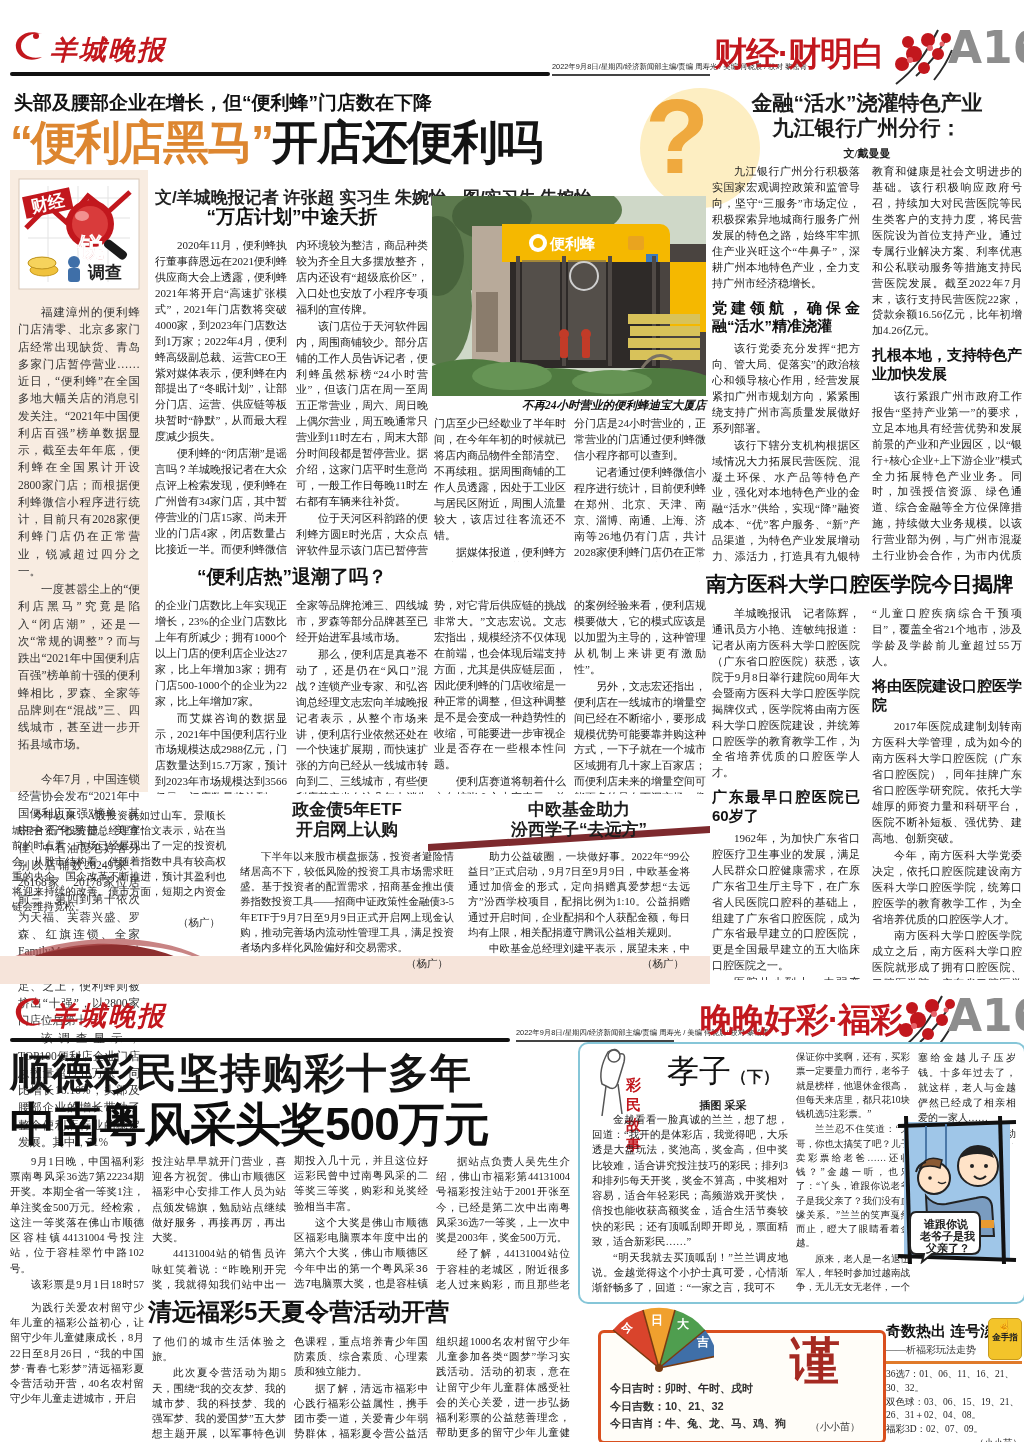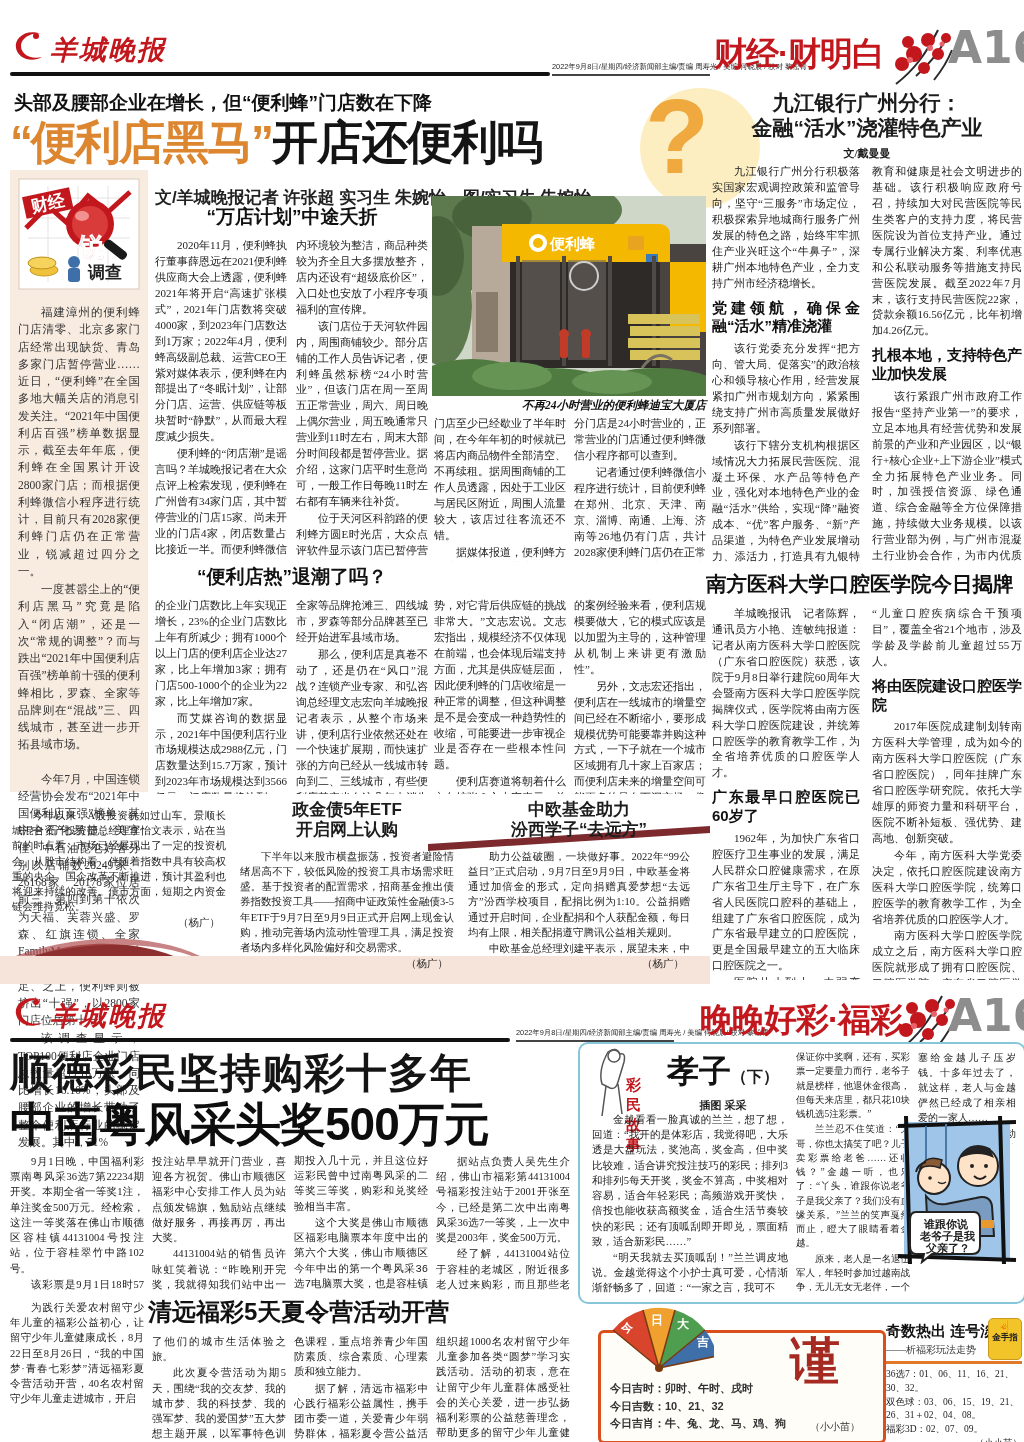--- a/index.html
+++ b/index.html
@@ -236,22 +236,22 @@
         <div>汾西学子“去远方”</div>
     </div>
     <div class="col" style="position:static;margin-top:8px;width:222px;height:108px;font-size:10.5px;">
         <p class="para">助力公益破圈，一块做好事。2022年“99公益日”正式启动，9月7日至9月9日，中欧基金将通过加倍金的形式，定向捐赠真爱梦想“去远方”汾西学校项目，配捐比例为1:10。公益捐赠通过开启时间，企业配捐和个人获配金额，每日均有上限，相关配捐遵守腾讯公益相关规则。</p>
         <p class="para">中欧基金总经理刘建平表示，展望未来，中欧基金将继续聚焦长线投资业绩，同时尽其所能帮助更多弱势群体，以实际行动践行社会责任，助力美好生活。</p>
       </div>
     <span class="sign">（杨广）</span>
   </div>
 
   <div class="abs boxed-title hei" style="left:712px;top:90px;width:310px;font-size:21px;">
-    <div>九江银行广州分行：</div>
-      <div>金融“活水”浇灌特色产业</div>
+    <div>金融“活水”浇灌特色产业</div>
+      <div>九江银行广州分行：</div>
   </div>
   <div class="abs" style="left:712px;top:146px;width:310px;text-align:center;font-size:11px;font-weight:bold;">文/戴曼曼</div>
   <div class="col" style="left:712px;top:164px;width:148px;height:398px;">
     <div>
         <p class="para">九江银行广州分行积极落实国家宏观调控政策和监管导向，坚守“三服务”市场定位，积极探索异地城商行服务广州发展的特色之路，始终牢牢抓住产业兴旺这个“牛鼻子”，深耕广州本地特色产业，全力支持广州市经济稳增长。</p>
       </div>
     <div class="subhead">党建领航，确保金融“活水”精准浇灌</div>
     <div>
         <p class="para">该行党委充分发挥“把方向、管大局、促落实”的政治核心和领导核心作用，经营发展紧扣广州市规划方向，紧紧围绕支持广州市高质量发展做好系列部署。</p>
         <p class="para">该行下辖分支机构根据区域情况大力拓展民营医院、混凝土环保、水产品等特色产业，强化对本地特色产业的金融“活水”供给，实现“降”融资成本、“优”客户服务、“新”产品渠道，为特色产业发展增动力、添活力，打造具有九银特色的业务生态。</p>
@@ -366,21 +366,21 @@
       <path d="M18,40 l-4,30 M30,38 l4,30" stroke="#555" stroke-width="1.5" fill="none"></path>
       <g font-family="serif" font-size="15" font-weight="bold" fill="#c2171d">
         <text x="38" y="44">彩</text>
           <text x="38" y="64">民</text>
           <text x="38" y="84">故</text>
           <text x="38" y="104">事</text>
       </g>
     </svg>
   </div>
   <div class="abs" style="left:648px;top:1050px;width:150px;text-align:center;">
-    <span class="hei" style="font-size:32px;font-weight:700;color:#111;">孝子</span><span class="hei" style="font-size:16px;font-weight:bold;">（下）</span>
+    <span class="hei" style="font-size:32px;font-weight:400;color:#111;">孝子</span><span class="hei" style="font-size:16px;font-weight:bold;">（下）</span>
     <div class="hei" style="font-size:11px;font-weight:bold;margin-top:4px;">插图 采采</div>
   </div>
   <div class="col" style="left:592px;top:1112px;width:196px;height:182px;font-size:10.5px;">
       <p class="para">金越看看一脸真诚的兰兰，想了想，回道：“我开的是体彩店，我觉得吧，大乐透是大盘玩法，奖池高，奖金高，但中奖比较难，适合讲究投注技巧的彩民；排列3和排列5每天开奖，奖金不算高，中奖相对容易，适合年轻彩民；高频游戏开奖快，倍投也能收获高额奖金，适合生活节奏较快的彩民；还有顶呱刮即开即兑，票面精致，适合新彩民……”</p>
       <p class="para">“明天我就去买顶呱刮！”兰兰调皮地说。金越觉得这个小护士真可爱，心情渐渐舒畅多了，回道：“一家之言，我可不</p>
     </div>
   <div class="col" style="left:796px;top:1050px;width:114px;height:244px;font-size:9.5px;line-height:1.5;">
       <p class="para noind">保证你中奖啊，还有，买彩票一定要量力而行，老爷子就是榜样，他退休金很高，但每天来店里，都只花10块钱机选5注彩票。”</p>
       <p class="para">兰兰忍不住笑道：“大哥，你也太搞笑了吧？儿子卖彩票给老爸……还收钱？”金越一听，也乐了：“丫头，谁跟你说老爷子是我父亲了？我们没有血缘关系。”兰兰的笑声戛然而止，瞪大了眼睛看着金越。</p>
       <p class="para">原来，老人是一名退伍军人，年轻时参加过越南战争，无儿无女无老伴，一个人孤零零在生活。但老人爱好买彩票，每天都来店里坐坐，时间一长，友情胜似亲情。金越经常留老人吃饭，平时嘘寒问暖，逢年过节还给老人添衣服、送日用品。同样，过年时，老人也会硬</p>

